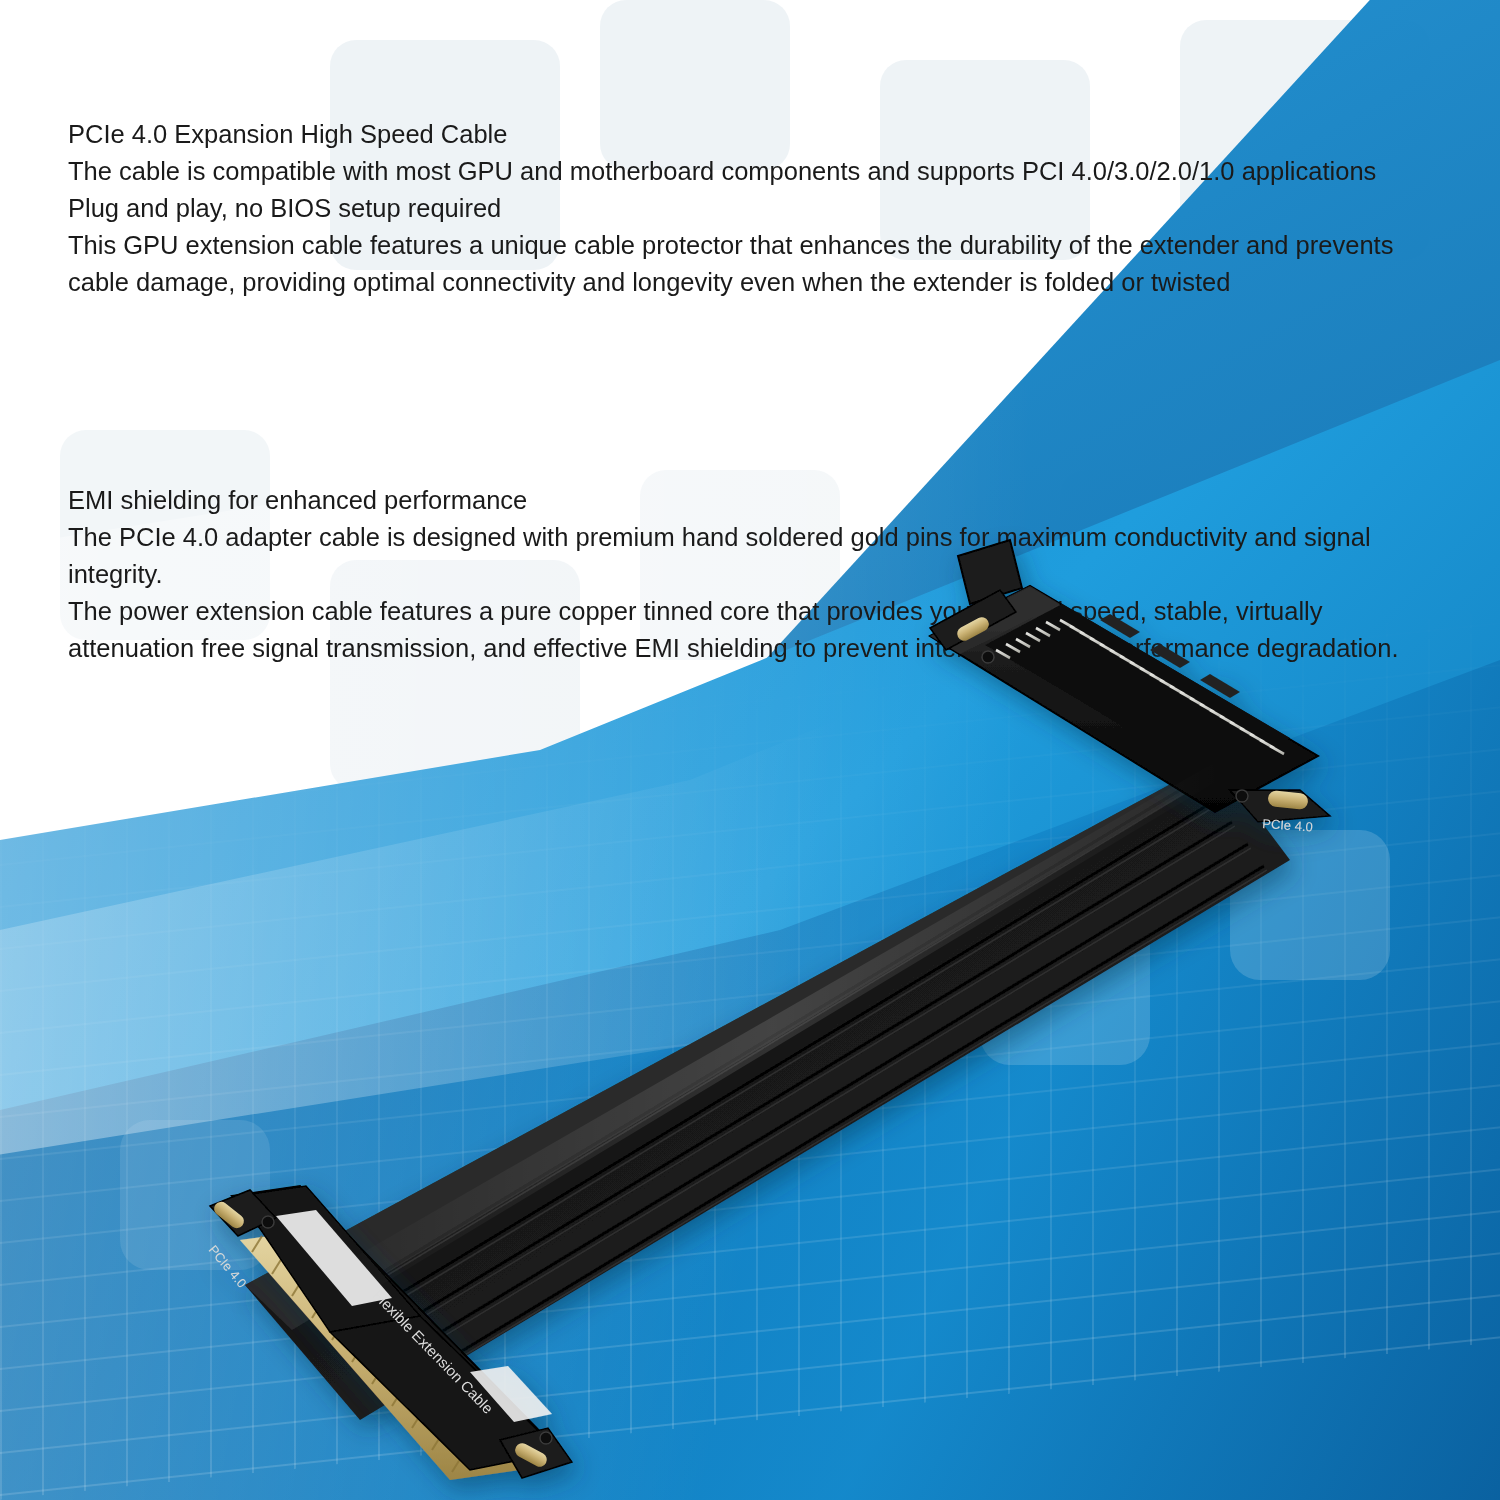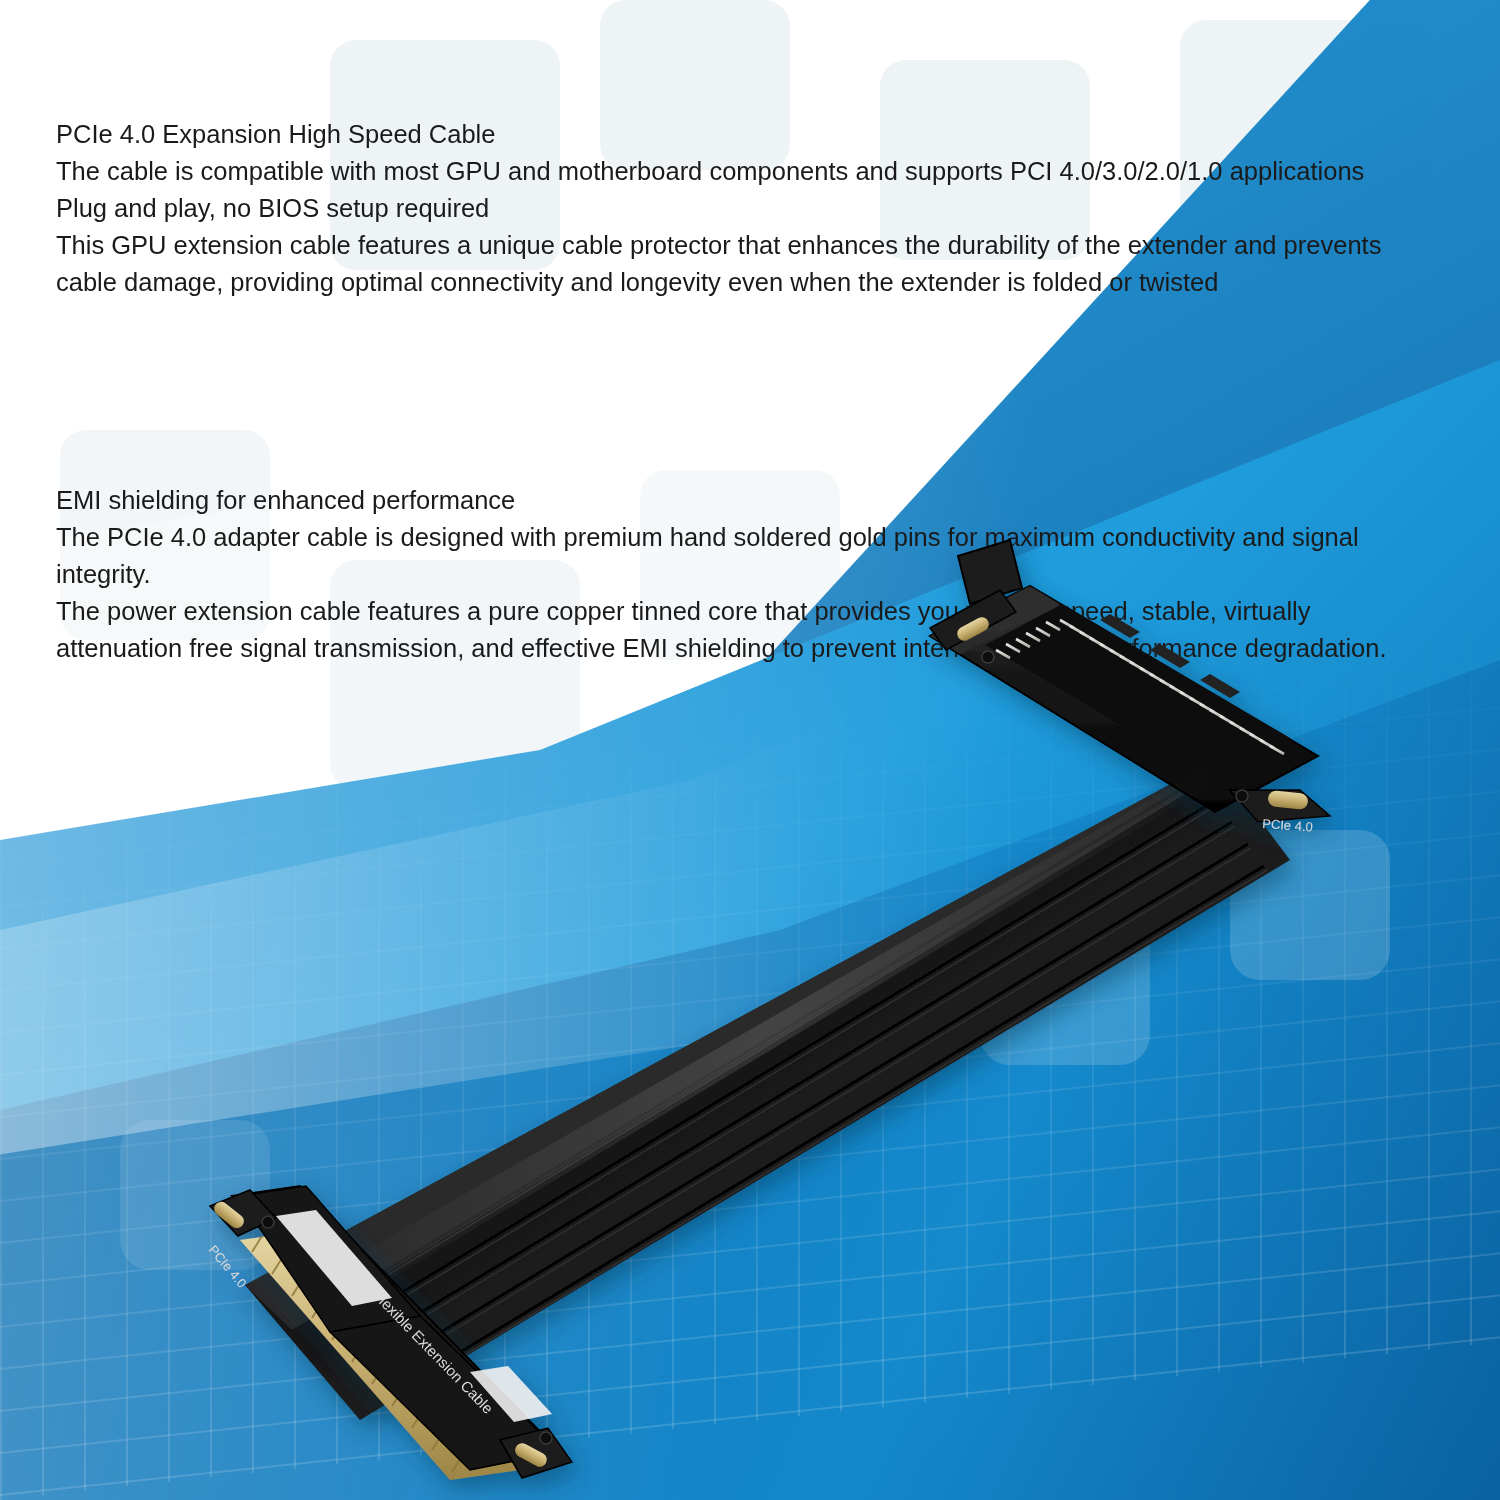--- a/index.html
+++ b/index.html
@@ -88,21 +88,21 @@
   .sq {
     position: absolute;
     border-radius: 26px;
     background: rgba(200,214,224,.30);
   }
   .sq.b { background: rgba(255,255,255,.16); border-radius: 30px; }
 
   
   .desc {
     position: absolute;
-    left: 56px;
+    left: 68px;
     top: 42px;
     width: 1360px;
     color: #1a1a1a;
     font-size: 25.5px;
     line-height: 37px;
     z-index: 5;
     white-space: pre-wrap;
   }
   .desc .para { margin: 0 0 0 0; }
   .desc .gap { height: 33px; }

